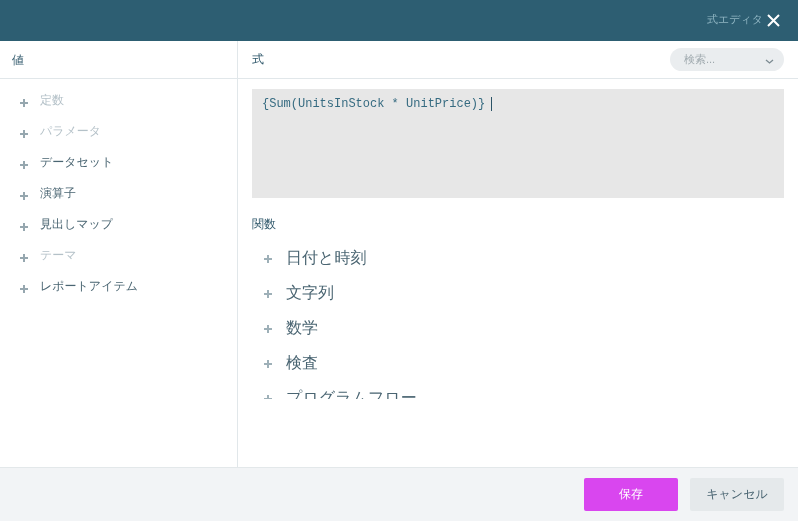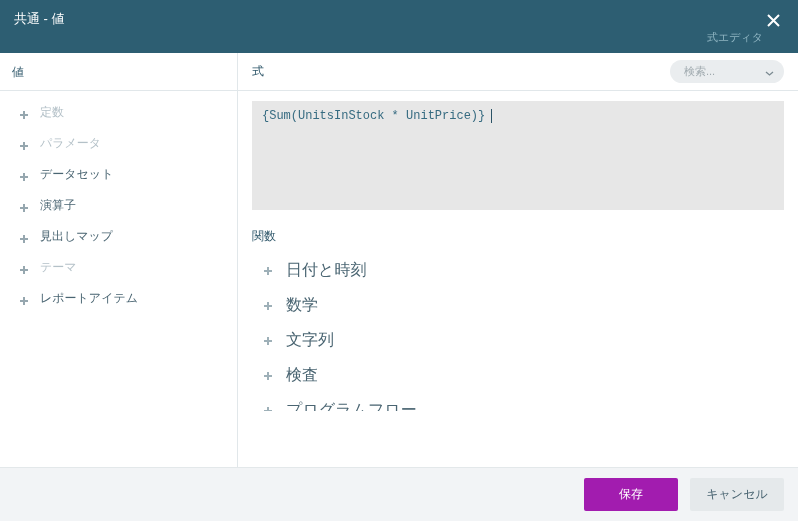--- a/index.html
+++ b/index.html
@@ -125,29 +125,28 @@
   padding: 10px 14px;
 }
 .btn {
   min-width: 94px;
   text-align: center;
   padding: 8px 14px;
   font-size: 12px;
   cursor: pointer;
   border-radius: 2px;
 }
-.btn-primary { background: #a21caf; color: #fff; }
+.btn-primary { background: #d946ef; color: #fff; }
 .btn-sec { background: #e5e9eb; color: #4a6572; }
 </style>
 </head>
 <body>
 
 <div class="header">
   <div class="header-text">
-    <div class="header-title">共通 - 値</div>
     <div class="header-sub">式エディタ</div>
   </div>
   <div class="close">
     <svg width="15" height="15" viewBox="0 0 15 15">
         <path d="M2 2 L13 13 M13 2 L2 13" stroke="currentColor" stroke-width="2" fill="none"></path>
       </svg>
   </div>
 </div>
 
 <div class="body">
@@ -240,29 +239,29 @@
               </svg>
             </span>
             <span class="func-label">日付と時刻</span>
           </div>
           <div class="func-item">
             <span class="plus">
               <svg width="10" height="10" viewBox="0 0 10 10">
                 <path d="M5 1 V9 M1 5 H9"></path>
               </svg>
             </span>
+            <span class="func-label">文字列</span>
+          </div>
+          <div class="func-item">
+            <span class="plus">
+              <svg width="10" height="10" viewBox="0 0 10 10">
+                <path d="M5 1 V9 M1 5 H9"></path>
+              </svg>
+            </span>
             <span class="func-label">数学</span>
-          </div>
-          <div class="func-item">
-            <span class="plus">
-              <svg width="10" height="10" viewBox="0 0 10 10">
-                <path d="M5 1 V9 M1 5 H9"></path>
-              </svg>
-            </span>
-            <span class="func-label">文字列</span>
           </div>
           <div class="func-item">
             <span class="plus">
               <svg width="10" height="10" viewBox="0 0 10 10">
                 <path d="M5 1 V9 M1 5 H9"></path>
               </svg>
             </span>
             <span class="func-label">検査</span>
           </div>
           <div class="func-item">

